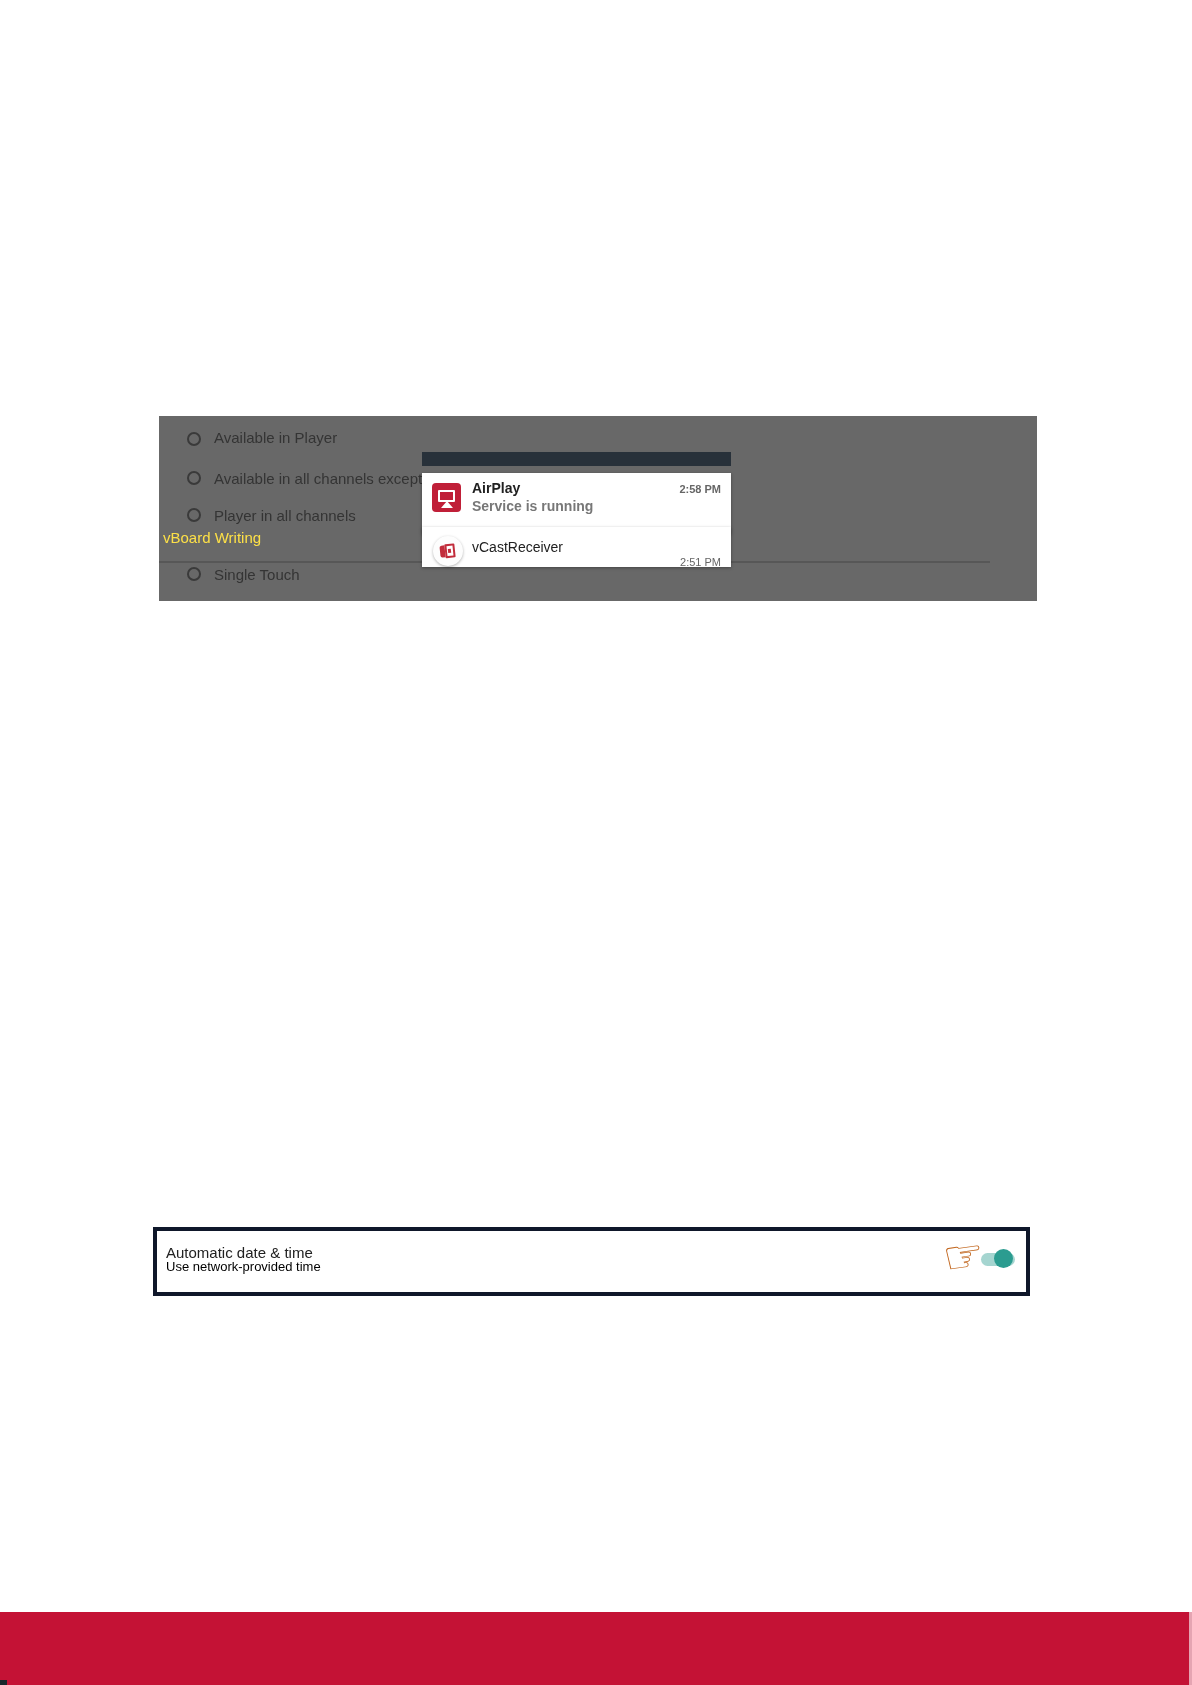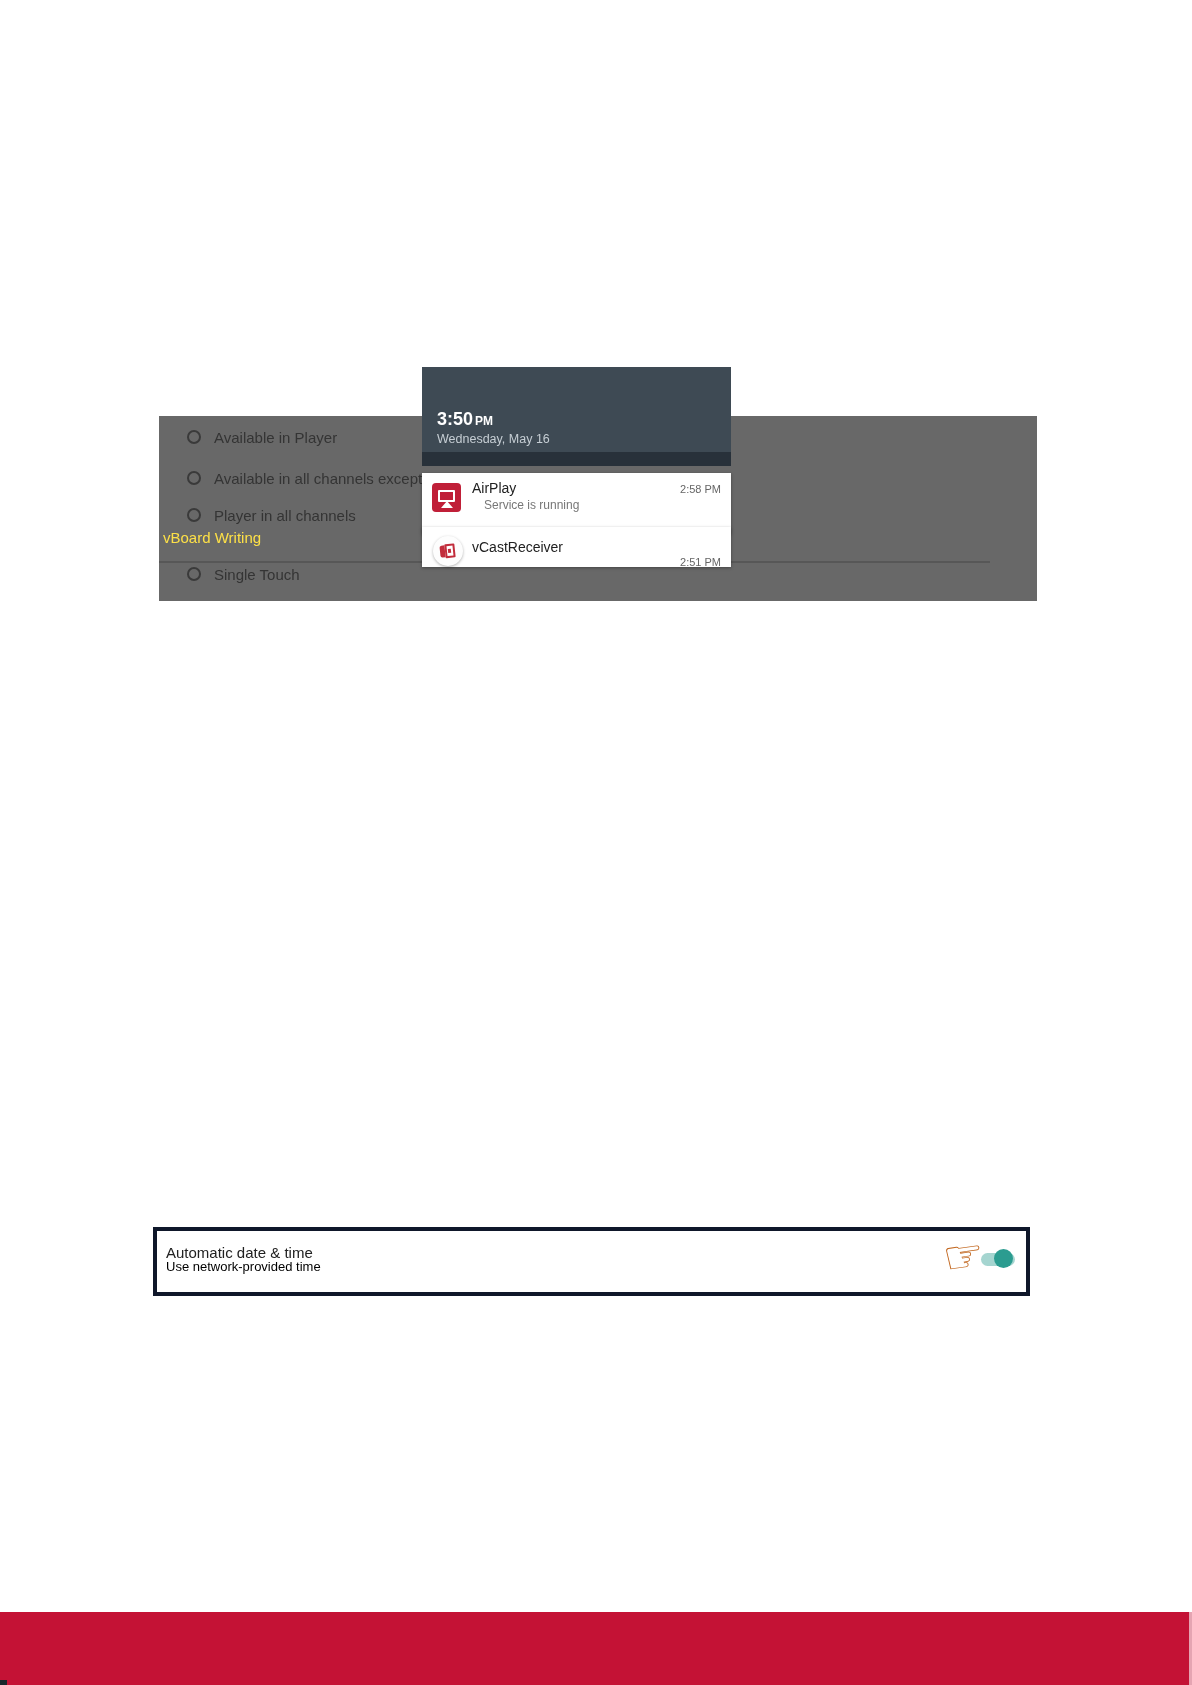--- a/index.html
+++ b/index.html
@@ -25,43 +25,43 @@
     justify-content:center; font-size:14px; font-weight:bold; color:#232327;
     letter-spacing:.6px; border:none; cursor:pointer;
   }
   .shot1-body { position:absolute; left:0; top:49px; width:100%; height:185px; background:#686868; }
   .radio-row { position:absolute; display:flex; align-items:center; height:18px; }
   .radio-circle {
     width:14px; height:14px; border:2px solid #3a3a3a; border-radius:50%;
     background:transparent; flex:0 0 auto;
   }
   .radio-label { margin-left:13px; font-size:15px; color:#343434; white-space:nowrap; }
-  .row1 { left:28px; top:12px; }
+  .row1 { left:28px; top:12px;align-items:flex-end; }
   .row2 { left:28px; top:53px; }
   .row3 { left:28px; top:90px; }
   .row4 { left:28px; top:149px; }
   .section-label { position:absolute; left:4px; top:113px; font-size:15px; color:#fde047; }
   .body-divider { position:absolute; left:0; top:145px; width:831px; height:2px; background:#575757; }
 
   
   .shade { position:absolute; left:263px; top:0; width:309px; height:234px; }
   .shade-top { position:absolute; left:0; top:0; width:100%; height:85px; background:#3e4a54; }
   .clock { position:absolute; left:15px; top:42px; color:#ffffff; }
   .clock-time { font-size:18px; font-weight:bold; }
   .clock-ampm { font-size:12px; font-weight:bold; margin-left:2px; }
   .shade-date { position:absolute; left:15px; top:65px; font-size:12.5px; color:#c6ced4; }
   .shade-band { position:absolute; left:0; top:85px; width:100%; height:14px; background:#28313a; }
   .notif-card {
     position:absolute; left:0; width:100%; background:#ffffff;
     box-shadow:0 1px 3px rgba(0,0,0,.35); cursor:pointer;
   }
-  .card-airplay { top:106px; height:61px; }
+  .card-airplay { top:106px; height:61px;font-weight:bold; }
   .card-vcast  { top:160px; height:40px; }
   .notif-title { position:absolute; left:50px; top:7px; font-size:14px; color:#212121; }
-  .notif-msg   { position:absolute; left:62px; top:25px; font-size:12px; color:#777777; }
+  .notif-msg   { position:absolute; left:50px; top:25px; font-size:14px; color:#777777; }
   .notif-time  { position:absolute; right:10px; top:10px; font-size:11px; color:#666666; }
   .card-vcast .notif-title { top:12px; }
   .card-vcast .notif-time  { top:29px; }
 
   
   .airplay-icon {
     position:absolute; left:10px; top:10px; width:29px; height:29px;
     background:#c01f38; border-radius:4px;
   }
   .airplay-screen {
@@ -133,26 +133,20 @@
       <div class="section-label">vBoard Writing</div>
       <div class="body-divider"></div>
 
       <div class="radio-row row4">
         <span class="radio-circle"></span>
         <span class="radio-label">Single Touch</span>
       </div>
     </div>
 
     <div class="shade">
-      <div class="shade-top">
-        <div class="clock">
-          <span class="clock-time">3:50</span><span class="clock-ampm">PM</span>
-        </div>
-        <div class="shade-date">Wednesday, May 16</div>
-      </div>
       <div class="shade-band"></div>
 
       <div class="notif-card card-airplay">
         <span class="airplay-icon">
           <span class="airplay-screen"></span>
           <span class="airplay-tri"></span>
         </span>
         <span class="notif-title">AirPlay</span>
         <span class="notif-msg">Service is running</span>
         <span class="notif-time">2:58 PM</span>

